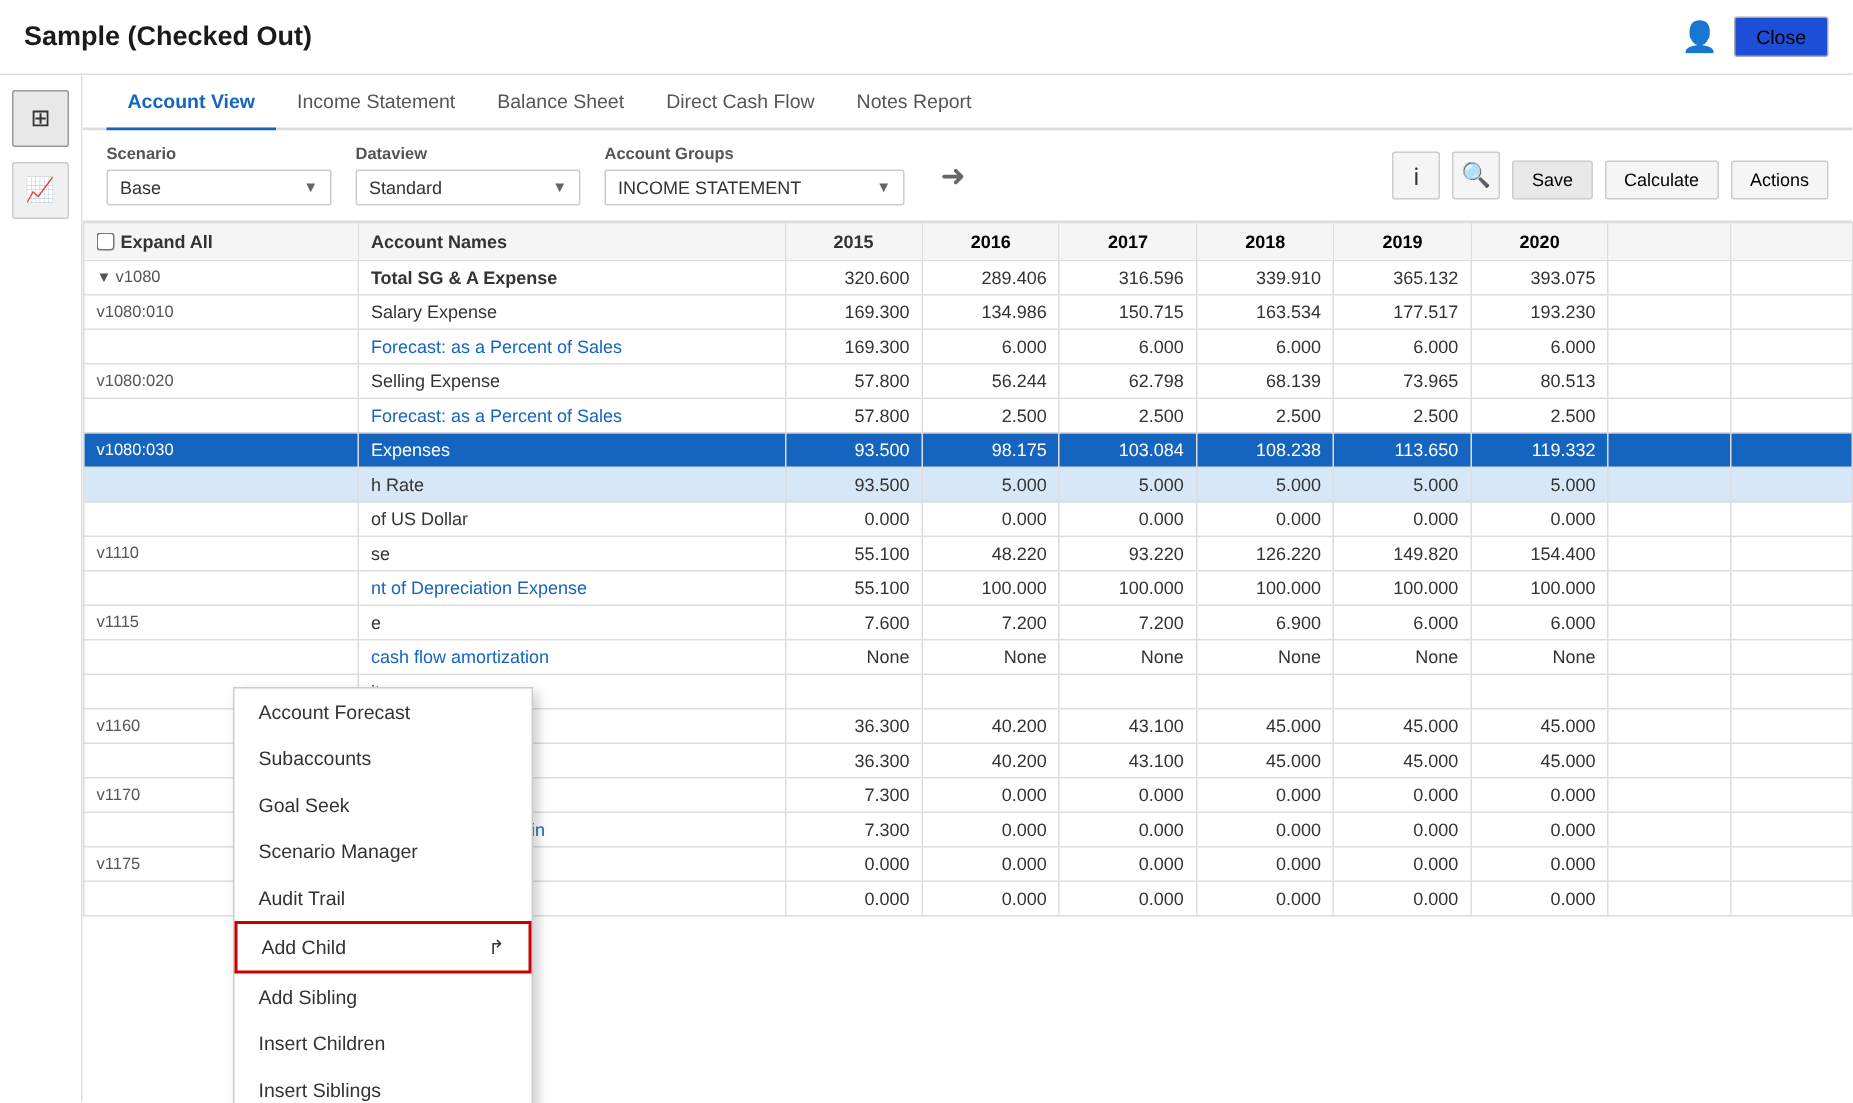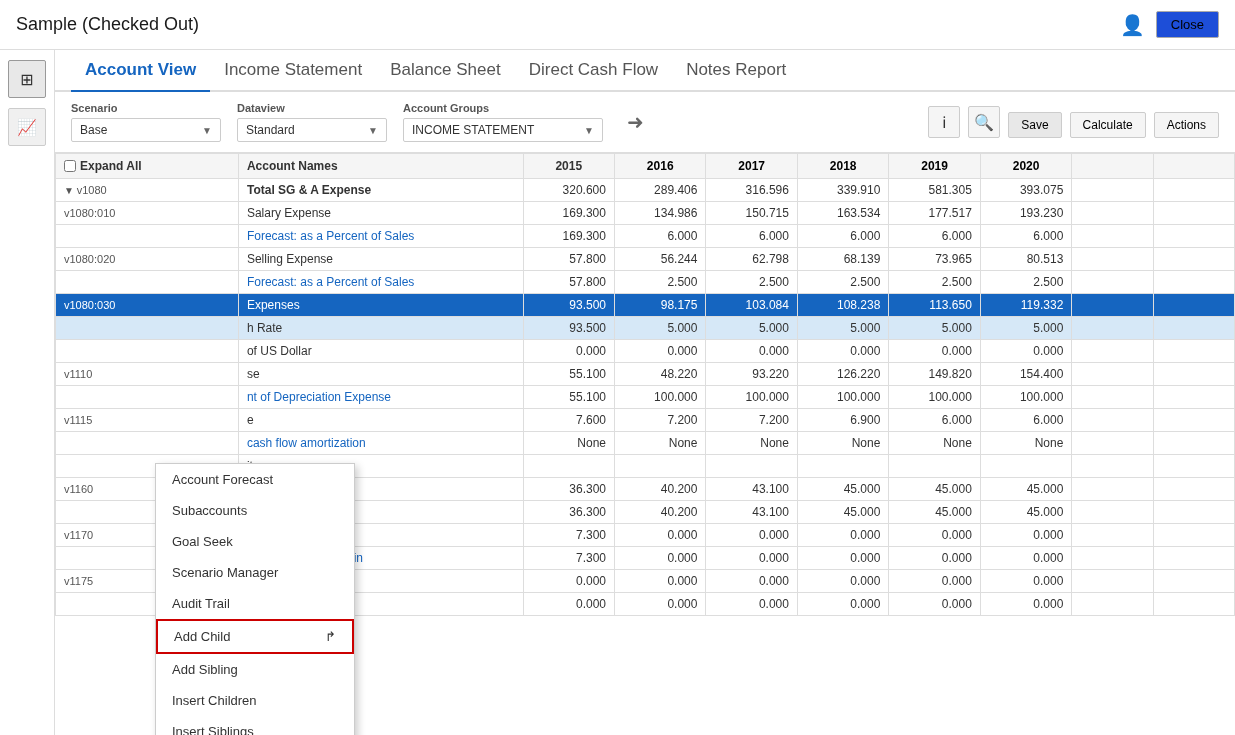--- a/index.html
+++ b/index.html
@@ -4,21 +4,21 @@
   <style>
     * { box-sizing: border-box; margin: 0; padding: 0; }
     body { font-family: Arial, sans-serif; font-size: 12px; background: #fff; color: #333; overflow: hidden; }
 
     
     .top-header {
       display: flex; align-items: center; justify-content: space-between;
       padding: 8px 16px; background: #fff; border-bottom: 1px solid #ddd;
       height: 50px;
     }
-    .top-header-title { font-size: 18px; font-weight: normal; color: #1a1a1a; }
+    .top-header-title { font-size: 18px; font-weight: bold; color: #1a1a1a; }
     .top-header-right { display: flex; align-items: center; gap: 10px; }
     .close-btn {
       padding: 5px 14px; border: 1px solid #aaa; background: #1d4ed8;
       cursor: pointer; font-size: 13px; border-radius: 2px;
     }
     .user-icon { font-size: 20px; color: #666; cursor: pointer; }
 
     
     .main-layout { display: flex; height: calc(735px - 50px); }
 
@@ -33,21 +33,21 @@
       cursor: pointer; font-size: 16px; border-radius: 2px;
     }
     .sidebar-btn.active { background: #e8e8e8; border-color: #999; }
 
     
     .content-area { flex: 1; display: flex; flex-direction: column; overflow: hidden; }
 
     
     .tabs { display: flex; border-bottom: 2px solid #ddd; padding: 0 16px; background: #fff; }
     .tab {
-      padding: 10px 14px; cursor: pointer; font-size: 17px; color: #555;
+      padding: 10px 14px; cursor: pointer; font-size: 13px; color: #555;
       border-bottom: 2px solid transparent; margin-bottom: -2px;
     }
     .tab.active { color: #1565c0; border-bottom: 2px solid #1565c0; font-weight: bold; }
 
     
     .toolbar {
       display: flex; align-items: center; padding: 10px 16px; gap: 16px;
       background: #fff; border-bottom: 1px solid #ddd; flex-wrap: wrap;
     }
     .toolbar-group { display: flex; flex-direction: column; gap: 4px; }
@@ -206,21 +206,21 @@
           </tr>
         </thead>
         <tbody id="table-body">
         <tr>
               <td class="td-account"><span style="font-size: 10px;">▼ </span><span>v1080</span></td>
               <td class="td-name bold">Total SG &amp; A Expense</td>
               <td class="td-num">320.600</td>
               <td class="td-num">289.406</td>
               <td class="td-num">316.596</td>
               <td class="td-num">339.910</td>
-              <td class="td-num">581.305</td>
+              <td class="td-num">365.132</td>
               <td class="td-num">393.075</td>
               <td></td>
               <td></td>
             </tr>
             <tr>
               <td class="td-account"><span>v1080:010</span></td>
               <td class="td-name">Salary Expense</td>
               <td class="td-num">169.300</td>
               <td class="td-num">134.986</td>
               <td class="td-num">150.715</td>

